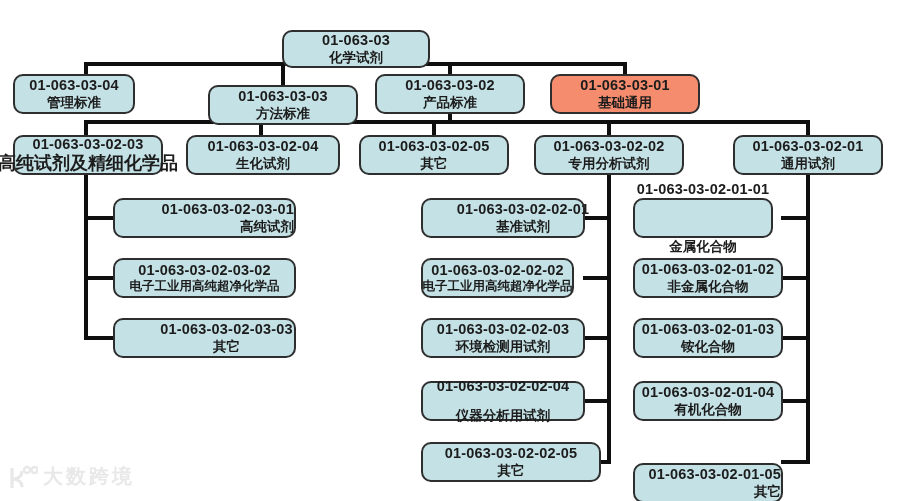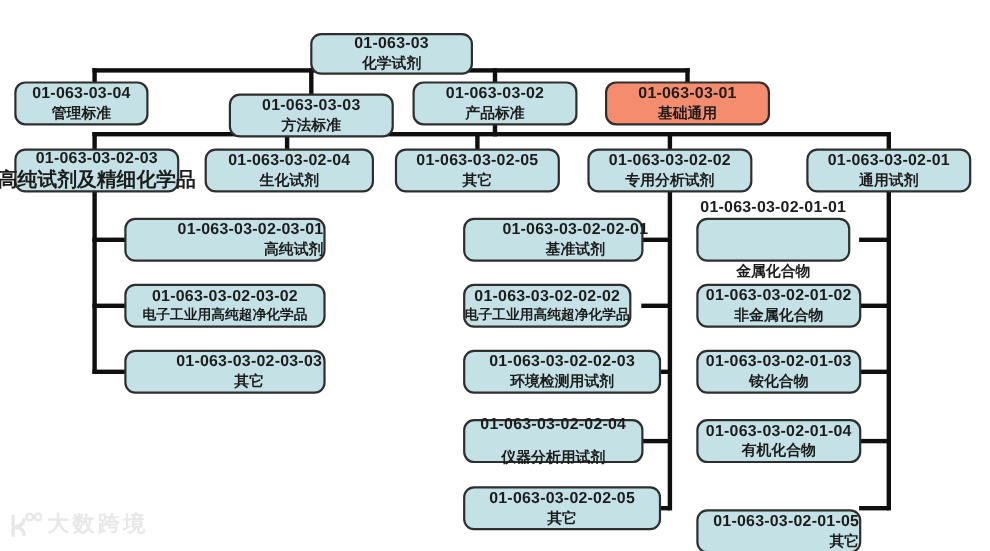--- a/index.html
+++ b/index.html
@@ -166,21 +166,21 @@
   </div>
 
   <div class="node" style="left:421px;top:198px;width:164px;padding-left:40px;">
     <span class="code">01-063-03-02-02-01</span>
     <span class="label">基准试剂</span>
   </div>
   <div class="node" style="left:421px;top:258px;width:153px;">
     <span class="code">01-063-03-02-02-02</span>
     <span class="label" style="font-size:12.5px;">电子工业用高纯超净化学品</span>
   </div>
-  <div class="node" style="left:421px;top:318px;width:180px;">
+  <div class="node" style="left:421px;top:318px;width:164px;">
     <span class="code">01-063-03-02-02-03</span>
     <span class="label">环境检测用试剂</span>
   </div>
   <div class="node" style="left:421px;top:381px;width:164px;gap:13px;">
     <span class="code">01-063-03-02-02-04</span>
     <span class="label">仪器分析用试剂</span>
   </div>
   <div class="node" style="left:421px;top:442px;width:180px;">
     <span class="code">01-063-03-02-02-05</span>
     <span class="label">其它</span>

